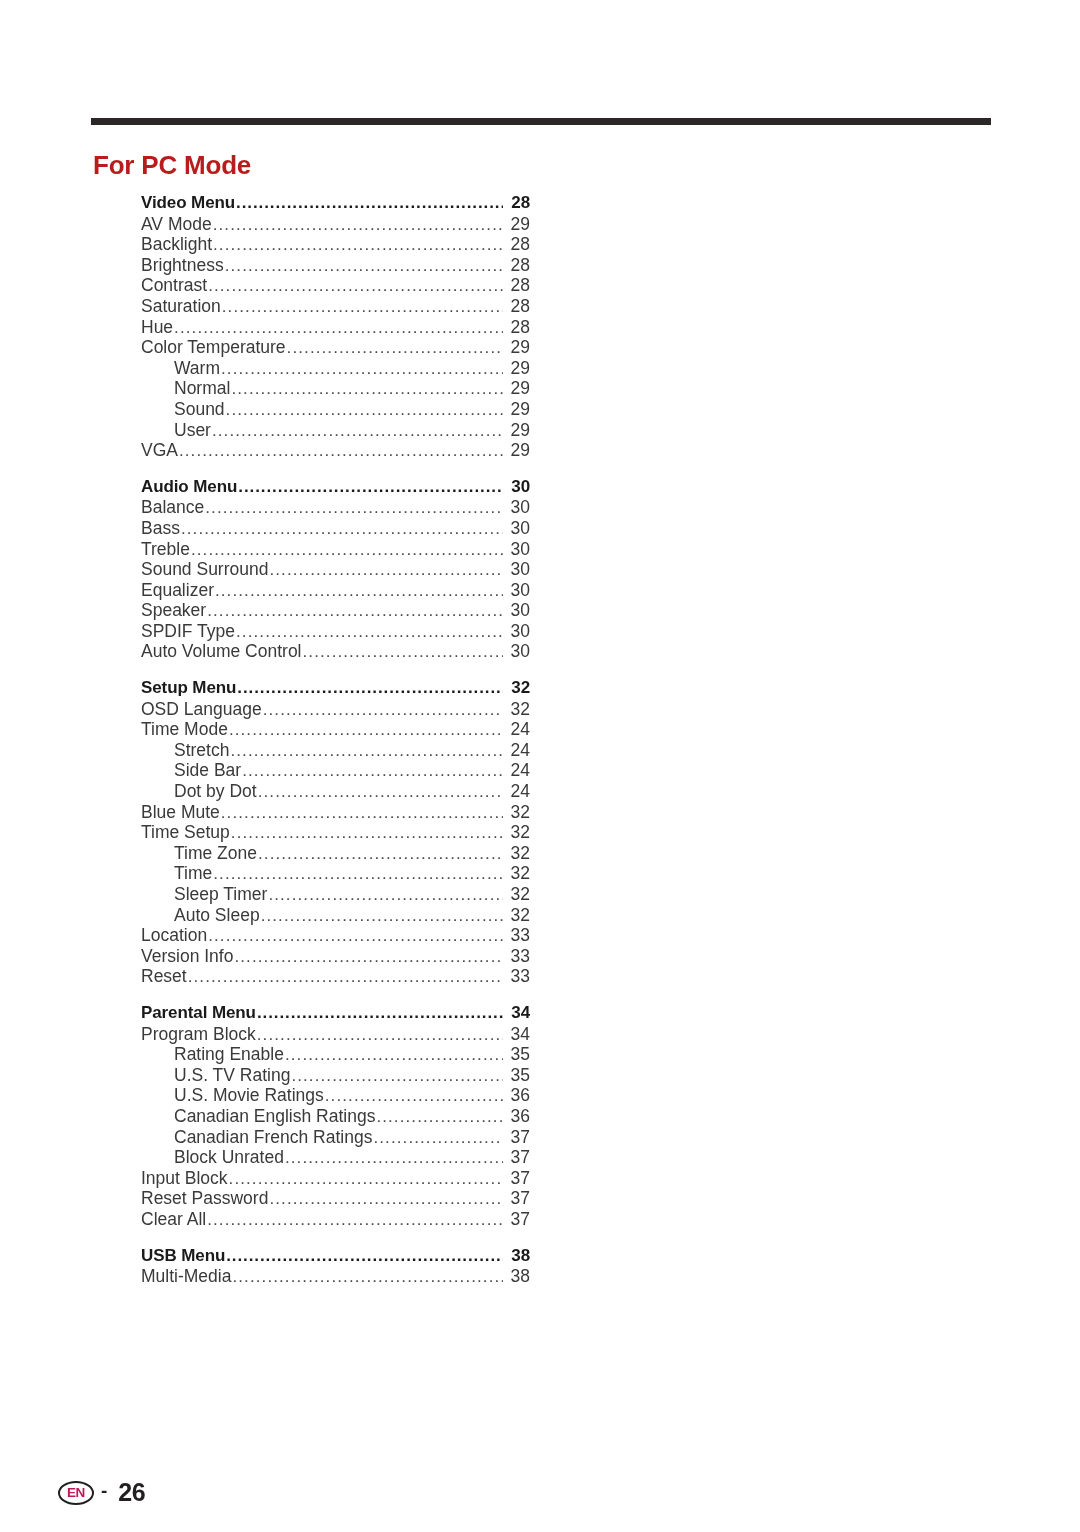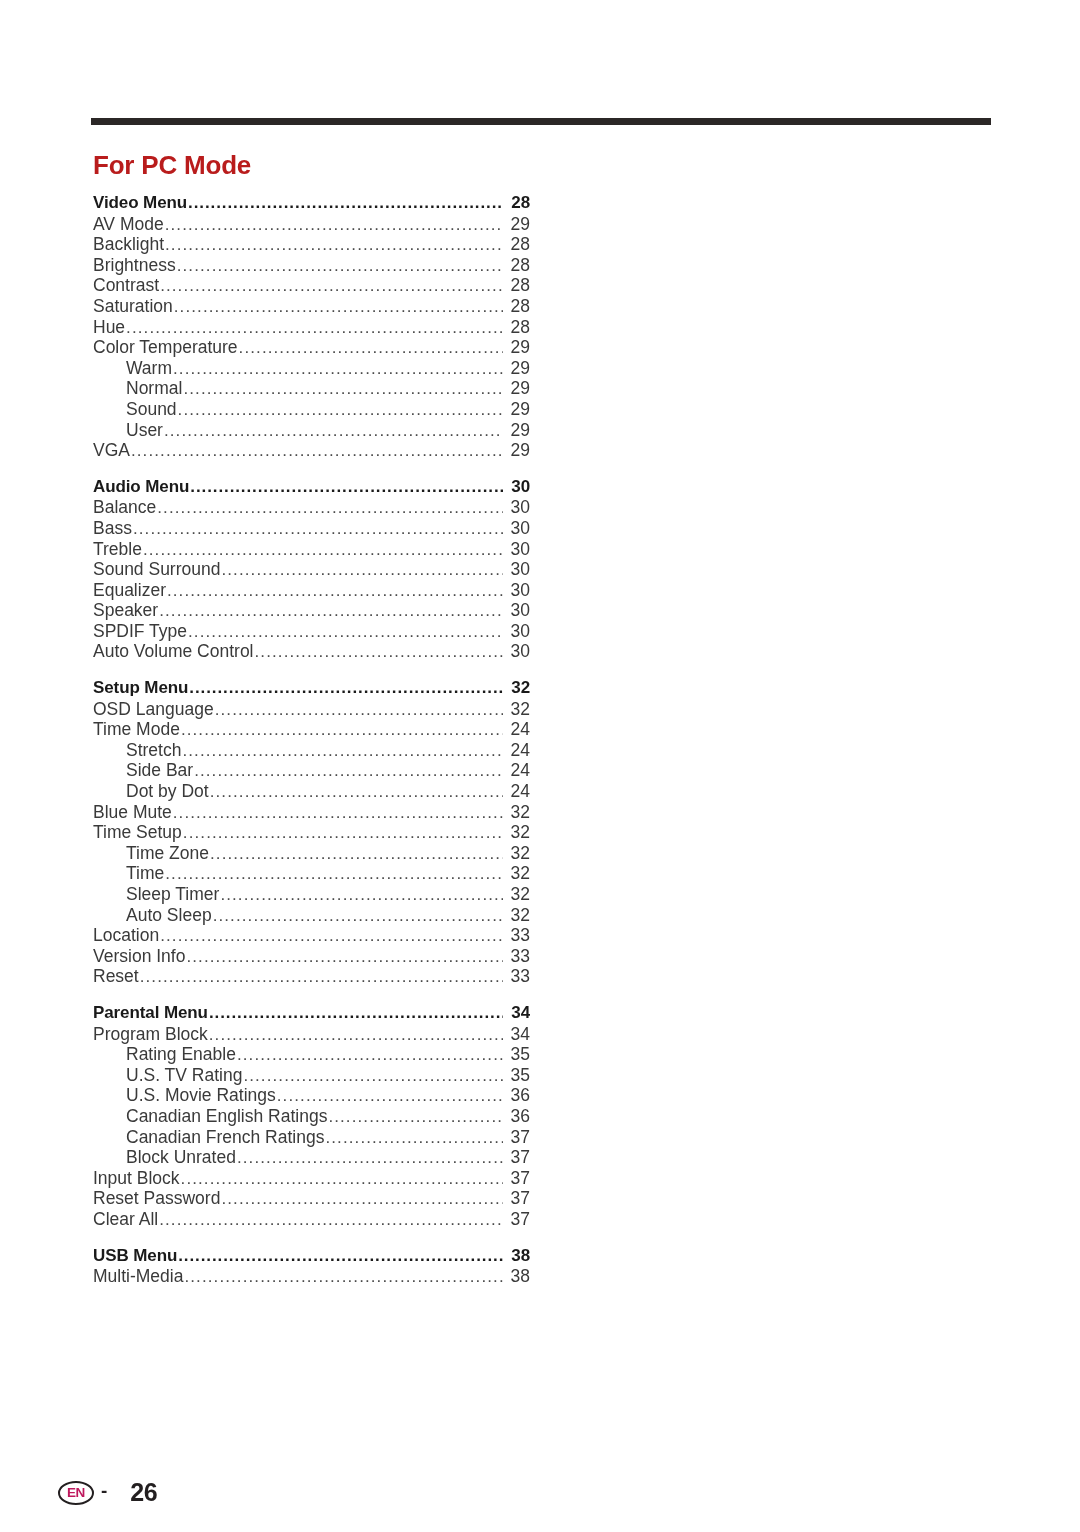--- a/index.html
+++ b/index.html
@@ -77,20 +77,21 @@
   .toc-row.gap-before {
     margin-top: 16px;
   }
   .toc-row.lvl2 .label {
     padding-left: 33px;
   }
 
   .label {
     white-space: nowrap;
     flex: 0 0 auto;
+    margin-left: 48px;
   }
   .leader {
     flex: 1 1 auto;
     overflow: hidden;
     white-space: nowrap;
     margin: 0 1px;
     color: #4a4a4a;
     letter-spacing: 1.1px;
     font-size: 17px;
     line-height: 1;
@@ -136,21 +137,21 @@
     color: #231f20;
     line-height: 1;
     position: relative;
     top: -2px;
   }
   .footer-page {
     font-size: 25px;
     font-weight: bold;
     color: #231f20;
     letter-spacing: -0.5px;
-    margin-left: 16px;
+    margin-left: 4px;
   }
 </style>
 </head>
 <body>
 
 <div class="page">
 
 
   <div class="header-rule"></div>
 

